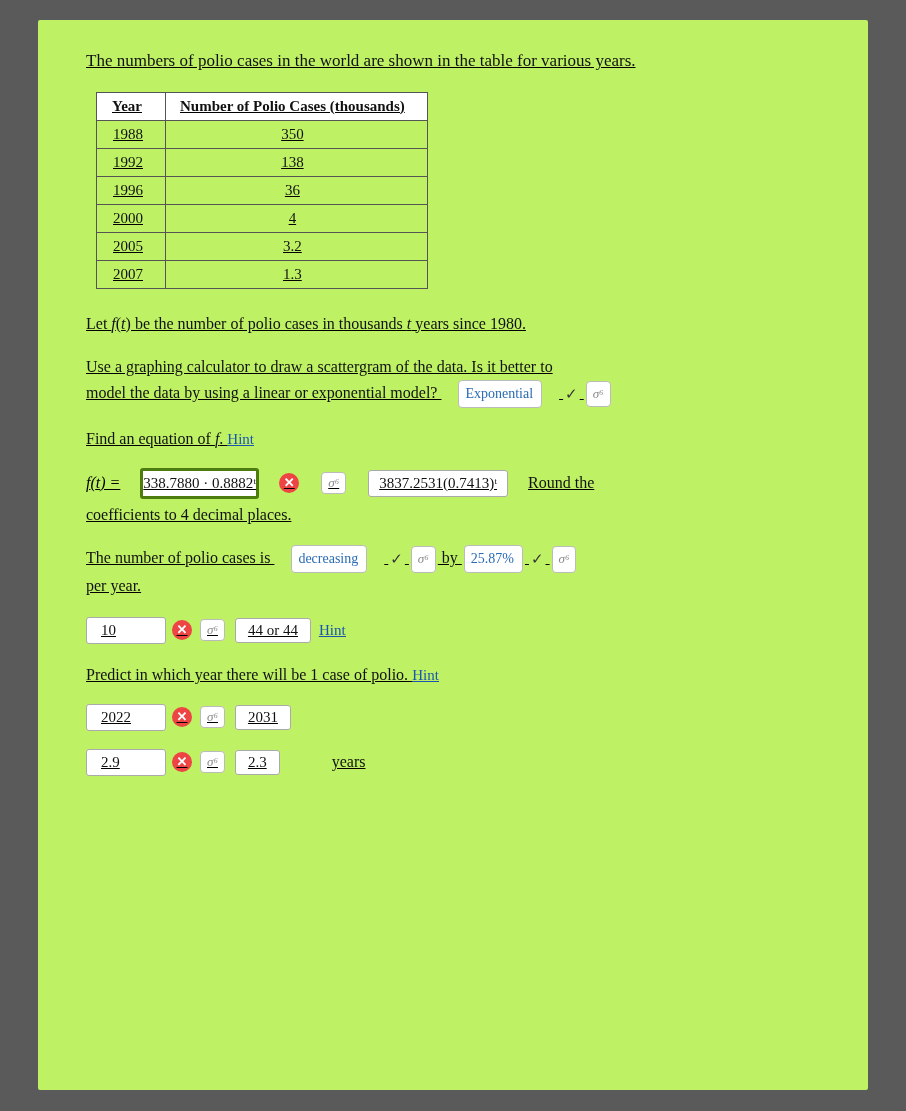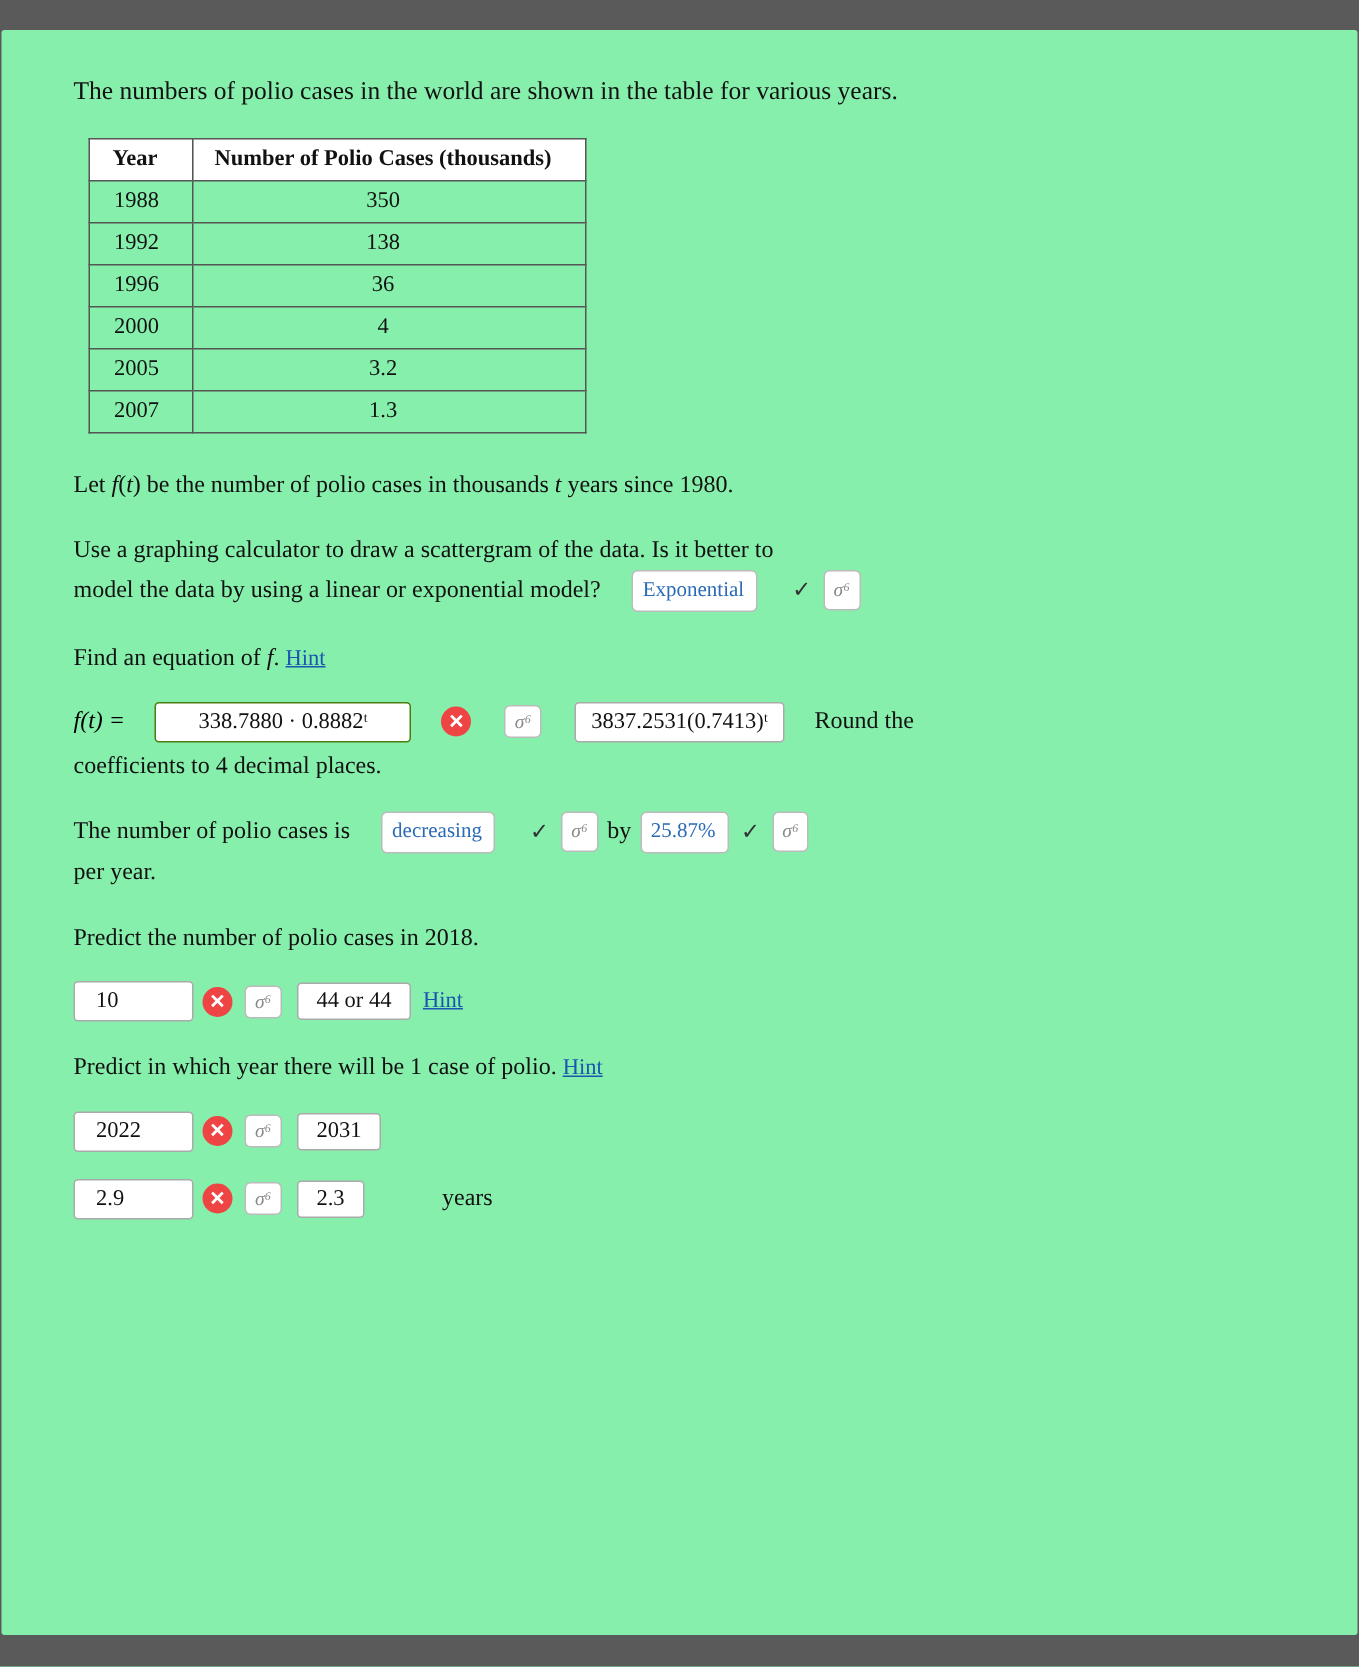--- a/index.html
+++ b/index.html
@@ -7,25 +7,26 @@
       background: #5a5a5a;
       font-family: Georgia, 'Times New Roman', serif;
       font-size: 16px;
       display: flex;
       justify-content: center;
       align-items: flex-start;
       min-height: 1111px;
       padding: 20px 0;
     }
     .page {
-      background: #86efac;
-      width: 904px;
+      background: #bef264;
+      width: 830px;
       min-height: 1070px;
       padding: 28px 48px 40px 48px;
       border-radius: 2px;
+      text-decoration: underline;
     }
     .intro-text {
       font-size: 17px;
       color: #111;
       margin-bottom: 18px;
       line-height: 1.5;
     }
     
     .data-table {
       border-collapse: collapse;
@@ -145,23 +146,23 @@
       gap: 20px;
       flex-wrap: wrap;
       margin-bottom: 4px;
     }
     .f-label {
       font-size: 16px;
       font-style: italic;
     }
     .formula-box {
       background: #fff;
-      border: 1px solid #4d7c0f;
+      border: 3px solid #4d7c0f;
       border-radius: 3px;
-      padding: 4px 28px;
+      padding: 4px 0;
       font-size: 15px;
       color: #111;
       white-space: nowrap;
     }
     .correct-formula {
       background: #fff;
       border: 1px solid #aaa;
       border-radius: 3px;
       padding: 4px 10px;
       font-size: 15px;
@@ -277,21 +278,20 @@
       <span class="sigma-icon">σ⁶</span>
       by
       <span class="by-pill">25.87%</span>
       <span class="check-icon">✓</span>
       <span class="sigma-icon">σ⁶</span>
       <br>per year.
     </p>
   </div>
 
   <div class="section-block">
-    <p class="section">Predict the number of polio cases in 2018.</p>
     <div class="answer-row">
       <span class="answer-box">10</span>
       <span class="x-badge">✕</span>
       <span class="sigma-icon">σ⁶</span>
       <span class="correct-box">44 or 44</span>
       <span class="hint-link">Hint</span>
     </div>
   </div>
 
   <div class="section-block">

